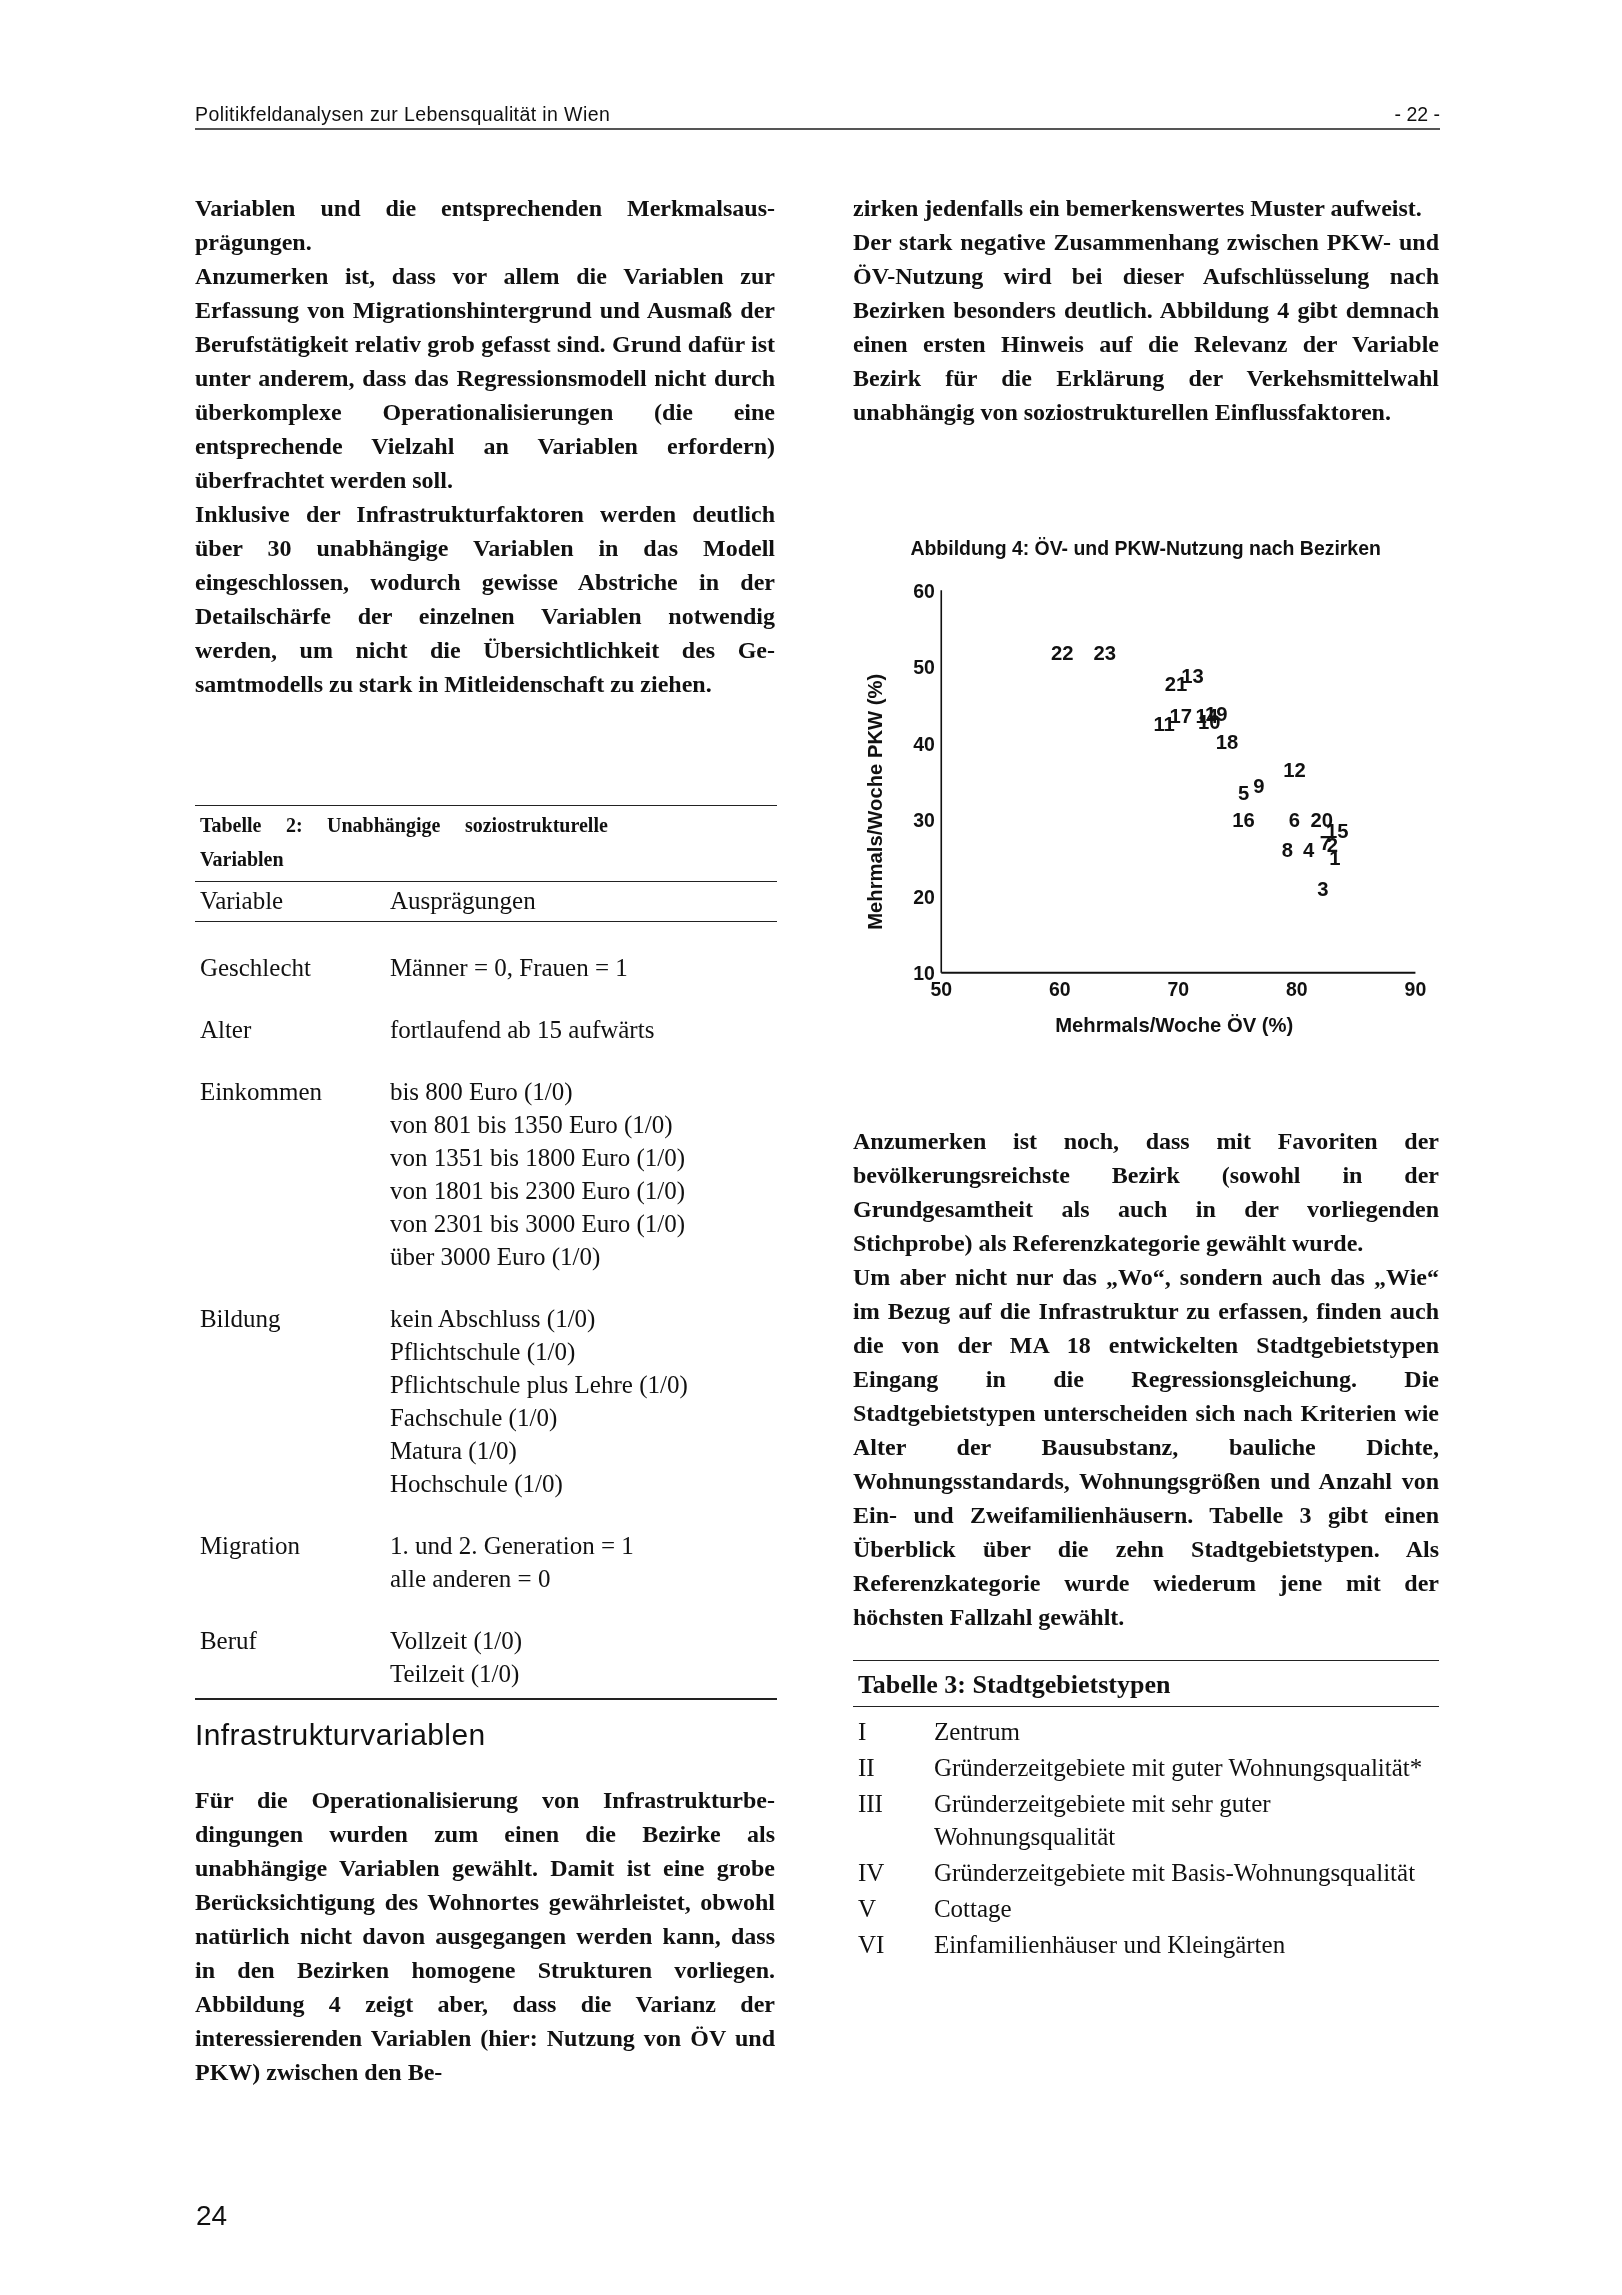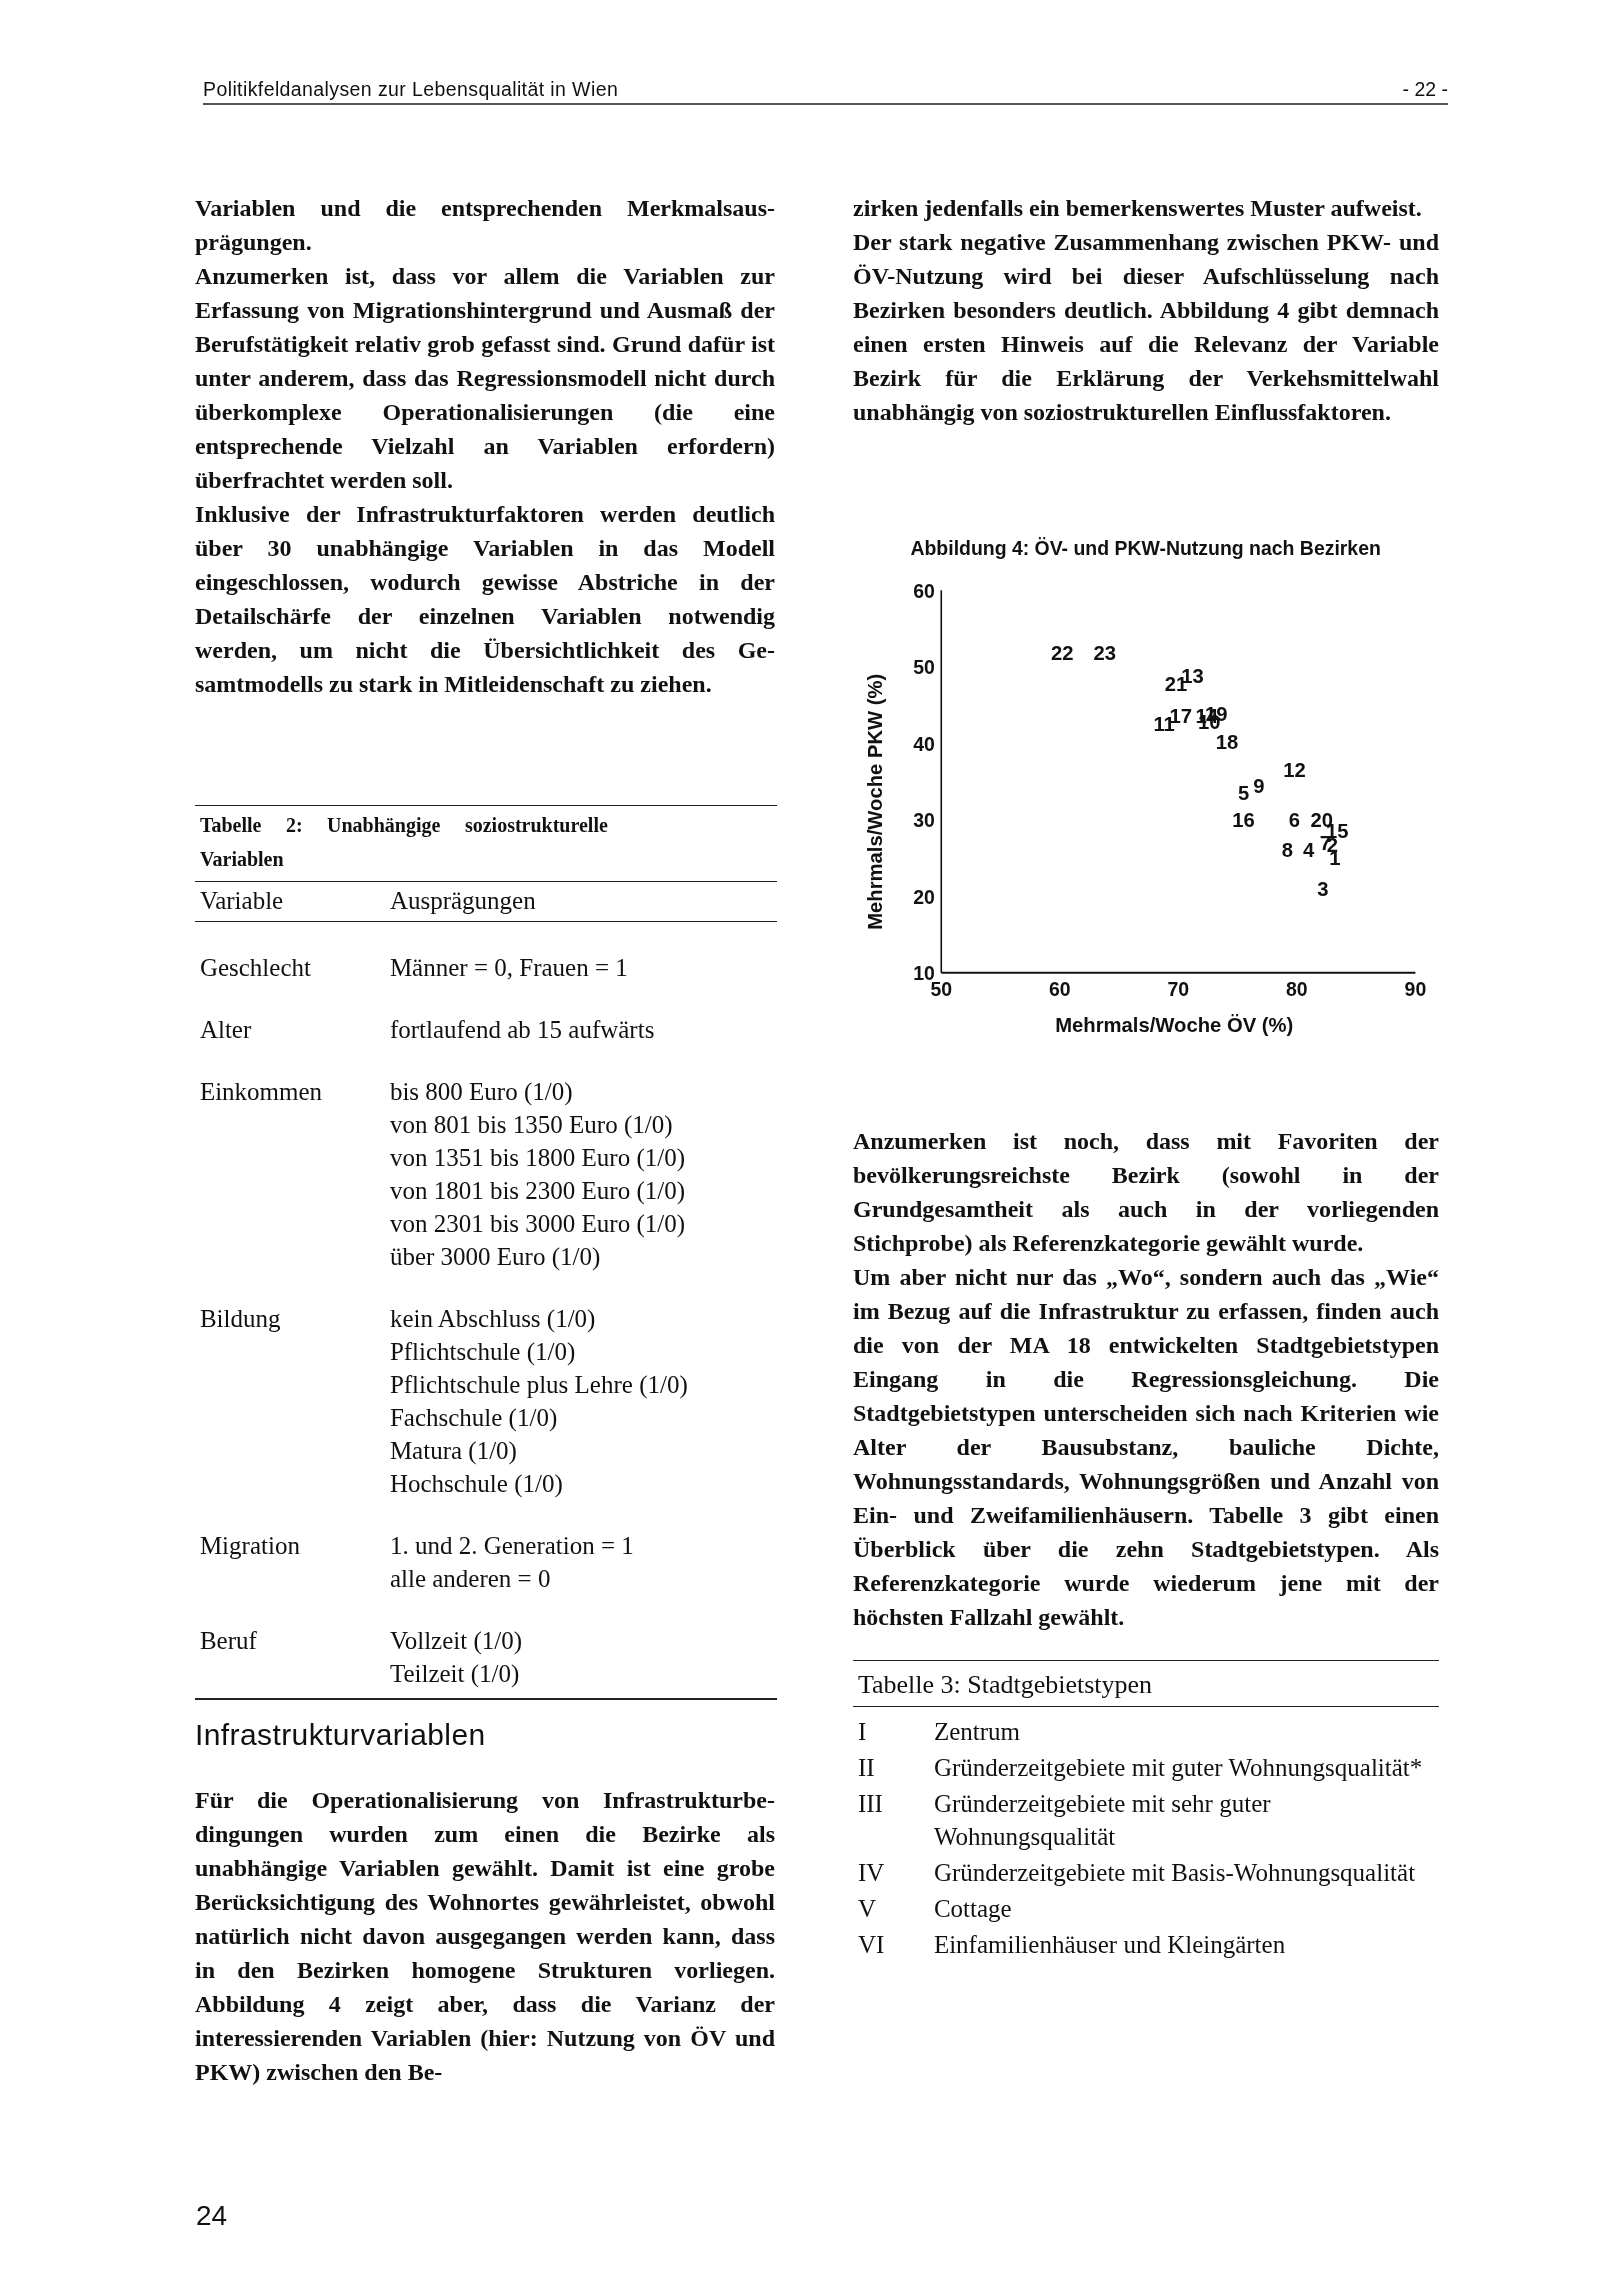--- a/index.html
+++ b/index.html
@@ -1,20 +1,20 @@
 <!DOCTYPE html>
 <html style="font-size:13px"><head>
 <meta charset="utf-8">
 <style>
   html, body { margin:0; padding:0; background:#ffffff; }
   body { width:1622px; height:2295px; position:relative; overflow:hidden; color:#111; }
   .serif { font-family: "Liberation Serif", "DejaVu Serif", serif; }
   .sans { font-family: "Liberation Sans", "DejaVu Sans", sans-serif; }
 
-  #running-header { position:absolute; left:195px; top:79px; width:1245px; height:24px; border-bottom:2.4px solid #555;margin-left:8px; }
+  #running-header { position:absolute; left:195px; top:104px; width:1245px; height:24px; border-bottom:2.4px solid #555; }
   #running-header .title { position:absolute; left:0; bottom:1.6px; font-size:19.5px; letter-spacing:0.4px; }
   #running-header .pagenum { position:absolute; right:0; bottom:1.6px; font-size:19.5px; }
 
   .col { position:absolute; font-size:24px; line-height:34px; text-align:justify; hyphens:manual;font-weight:bold; }
   .col p { margin:0; }
   #left-col-top { left:195px; top:191px; width:580px; }
   #right-col-top { left:853px; top:191px; width:586px; }
   #right-col-mid { left:853px; top:1124px; width:586px; }
   #left-col-bottom { left:195px; top:1783px; width:580px; }
 
@@ -24,21 +24,21 @@
   #table2 .header { display:flex; border-top:1.6px solid #222; border-bottom:1.6px solid #222; font-size:25px; line-height:32px; padding:3.2px 4.9px 3.2px 4.9px;justify-content:center; }
   #table2 .row { display:flex; font-size:25px; line-height:33px; padding:0 4.9px; margin-top:29px; }
   #table2 .row:first-of-type { }
   #table2 .c1 { width:190px; flex:none; }
   #table2 .c2 { flex:1; }
   #table2 .bottom-rule { border-bottom:2.4px solid #222; height:8px; }
 
   #section-heading { position:absolute; left:195px; top:1718px; font-size:30px; letter-spacing:0.4px; }
 
   #table3 { position:absolute; left:853px; top:1660px; width:586px; }
-  #table3 .caption { font-weight:normal; font-size:26px; line-height:34px; padding:6.5px 4.9px 4.9px 4.9px; border-top:1.6px solid #222; border-bottom:1.6px solid #222; }
+  #table3 .caption { font-weight:bold; font-size:26px; line-height:34px; padding:6.5px 4.9px 4.9px 4.9px; border-top:1.6px solid #222; border-bottom:1.6px solid #222; }
   #table3 .row { display:flex; font-size:25px; line-height:33px; padding:0 4.9px; margin-top:3px; }
   #table3 .row:first-of-type { margin-top:8px; }
   #table3 .c1 { width:76px; flex:none; }
   #table3 .c2 { flex:1; }
 
   #figure { position:absolute; left:844px; top:535px; width:616px; height:519px;font-weight:bold; }
   #figure svg { position:absolute; left:0; top:0; }
 
   #footer-page { position:absolute; left:196px; top:2200px; font-size:28px; }
 </style>

